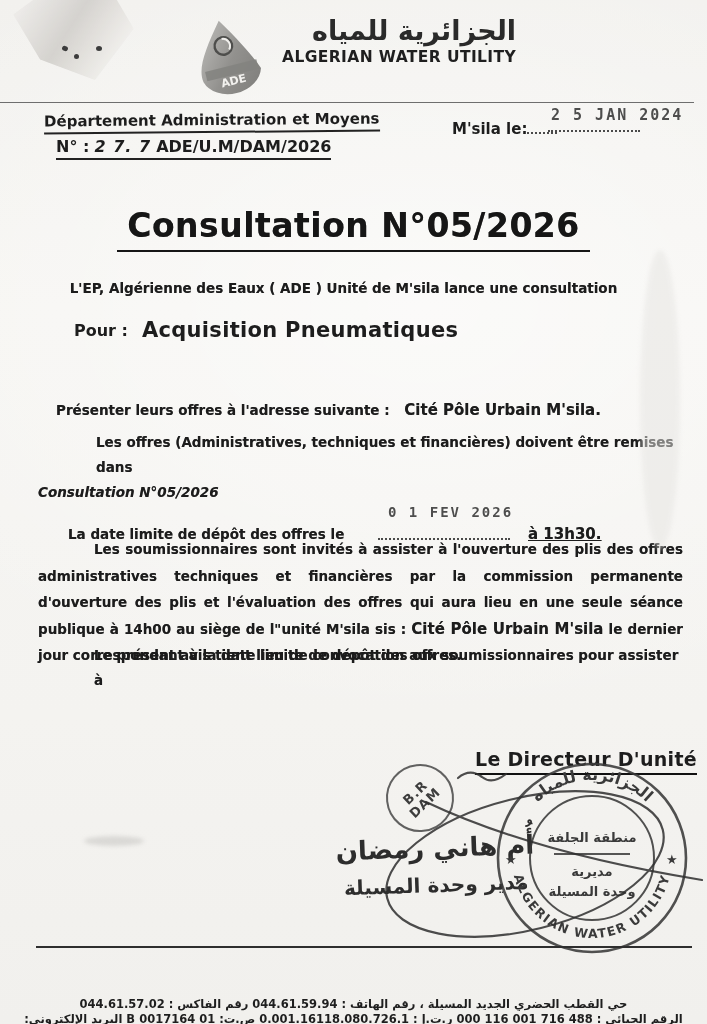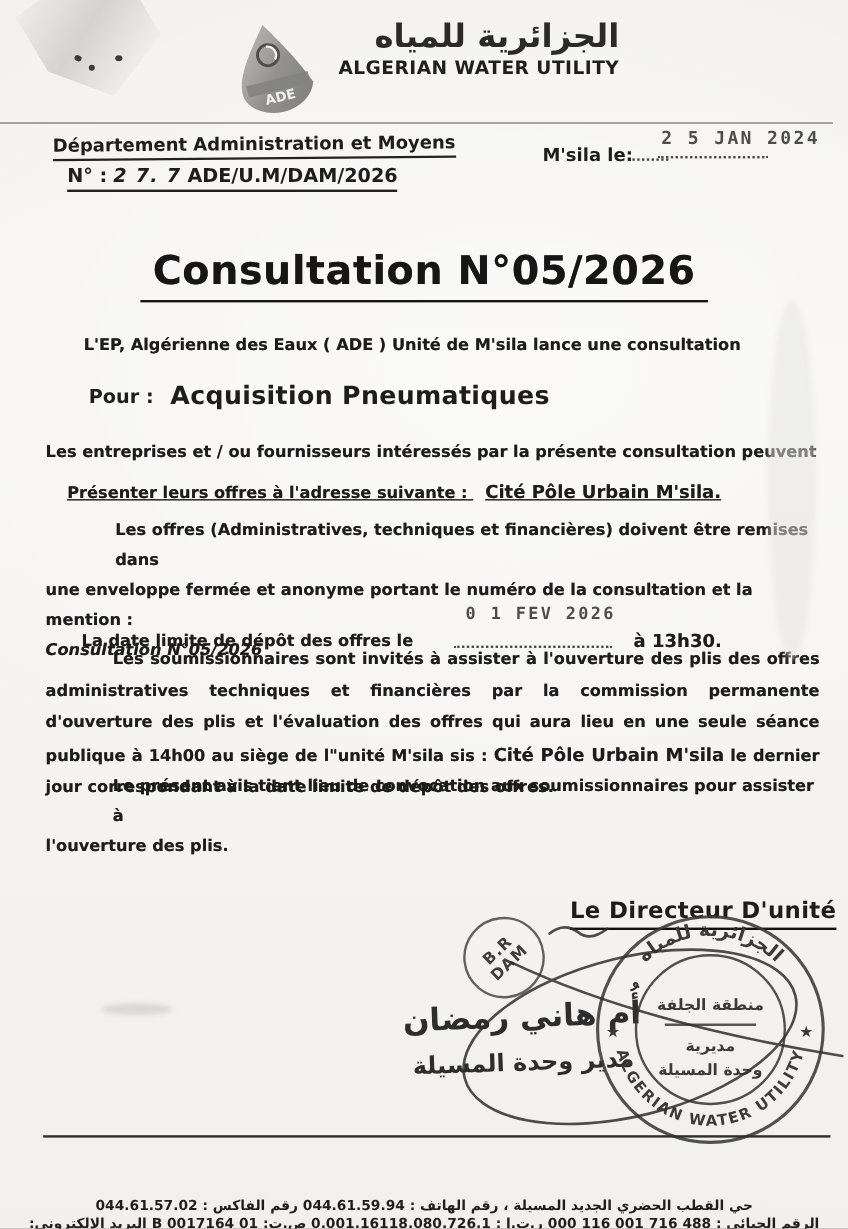--- a/index.html
+++ b/index.html
@@ -105,45 +105,42 @@
     <span class="title">Consultation N°05/2026</span>
   </div>
 
   <div class="abs doc" style="top:276px;left:0;right:20px;text-align:center;">L'EP, Algérienne des Eaux ( ADE ) Unité de M'sila lance une  consultation</div>
 
   <div class="abs" style="left:74px;top:318px;display:flex;align-items:center;">
     <span class="b" style="font-size:16px;">Pour :</span>
     <span class="pour-big">Acquisition Pneumatiques</span>
   </div>
 
-  <div class="abs doc" style="left:38px;top:365px;width:650px;">Les entreprises et / ou fournisseurs intéressés par la présente consultation peuvent</div>
 
-  <div class="abs doc" style="left:56px;top:398px;width:640px;text-decoration:underline;">
+  <div class="abs doc" style="left:56px;top:398px;width:640px;">
     <span>Présenter leurs offres à l'adresse suivante :</span>
     <span class="addr" style="margin-left:10px;">Cité Pôle  Urbain M'sila.</span>
   </div>
 
   <div class="abs doc" style="left:38px;top:430px;width:648px;">
     <div style="padding-left:58px;">Les offres (Administratives, techniques et financières) doivent être remises dans</div>
-    <div>une enveloppe fermée et anonyme portant le numéro de la consultation et la mention :</div>
     <div style="font-style:italic;font-weight:bold;">Consultation N°05/2026</div>
   </div>
 
   <div class="abs doc" style="left:68px;top:522px;">La date limite de dépôt des offres le</div>
   <div class="abs stamp-date" style="left:388px;top:504px;">0 1 FEV 2026</div>
   <div class="abs dots" style="left:378px;top:526px;width:132px;"></div>
-  <div class="abs doc" style="left:528px;top:522px;font-size:15px;">à 13h30.</div>
+  <div class="abs doc" style="left:528px;top:522px;font-size:15px;text-decoration:underline;">à 13h30.</div>
 
   <div class="abs doc just" style="left:38px;top:536px;width:645px;text-indent:56px;line-height:26.5px;">
     <span>Les soumissionnaires sont invités à assister à l'ouverture des plis des offres administratives techniques et financières par la commission permanente d'ouverture des plis et l'évaluation des offres qui aura lieu en une seule séance publique à 14h00 au siège de l"unité M'sila  sis :  </span><span class="addr">Cité Pôle Urbain  M'sila</span><span> le dernier  jour  correspondant à la date limite de dépôt des offres.</span>
   </div>
 
   <div class="abs doc" style="left:38px;top:643px;width:645px;">
     <div style="padding-left:56px;">Le présent avis tient lieu de convocation aux soumissionnaires pour assister à</div>
-    <div>l'ouverture des plis.</div>
   </div>
 
   <div class="abs director">Le Directeur D'unité</div>
 
   <div class="abs small-stamp">
     <div class="small-stamp-inner">
       <div>B.R</div>
       <div>DAM</div>
     </div>
   </div>

